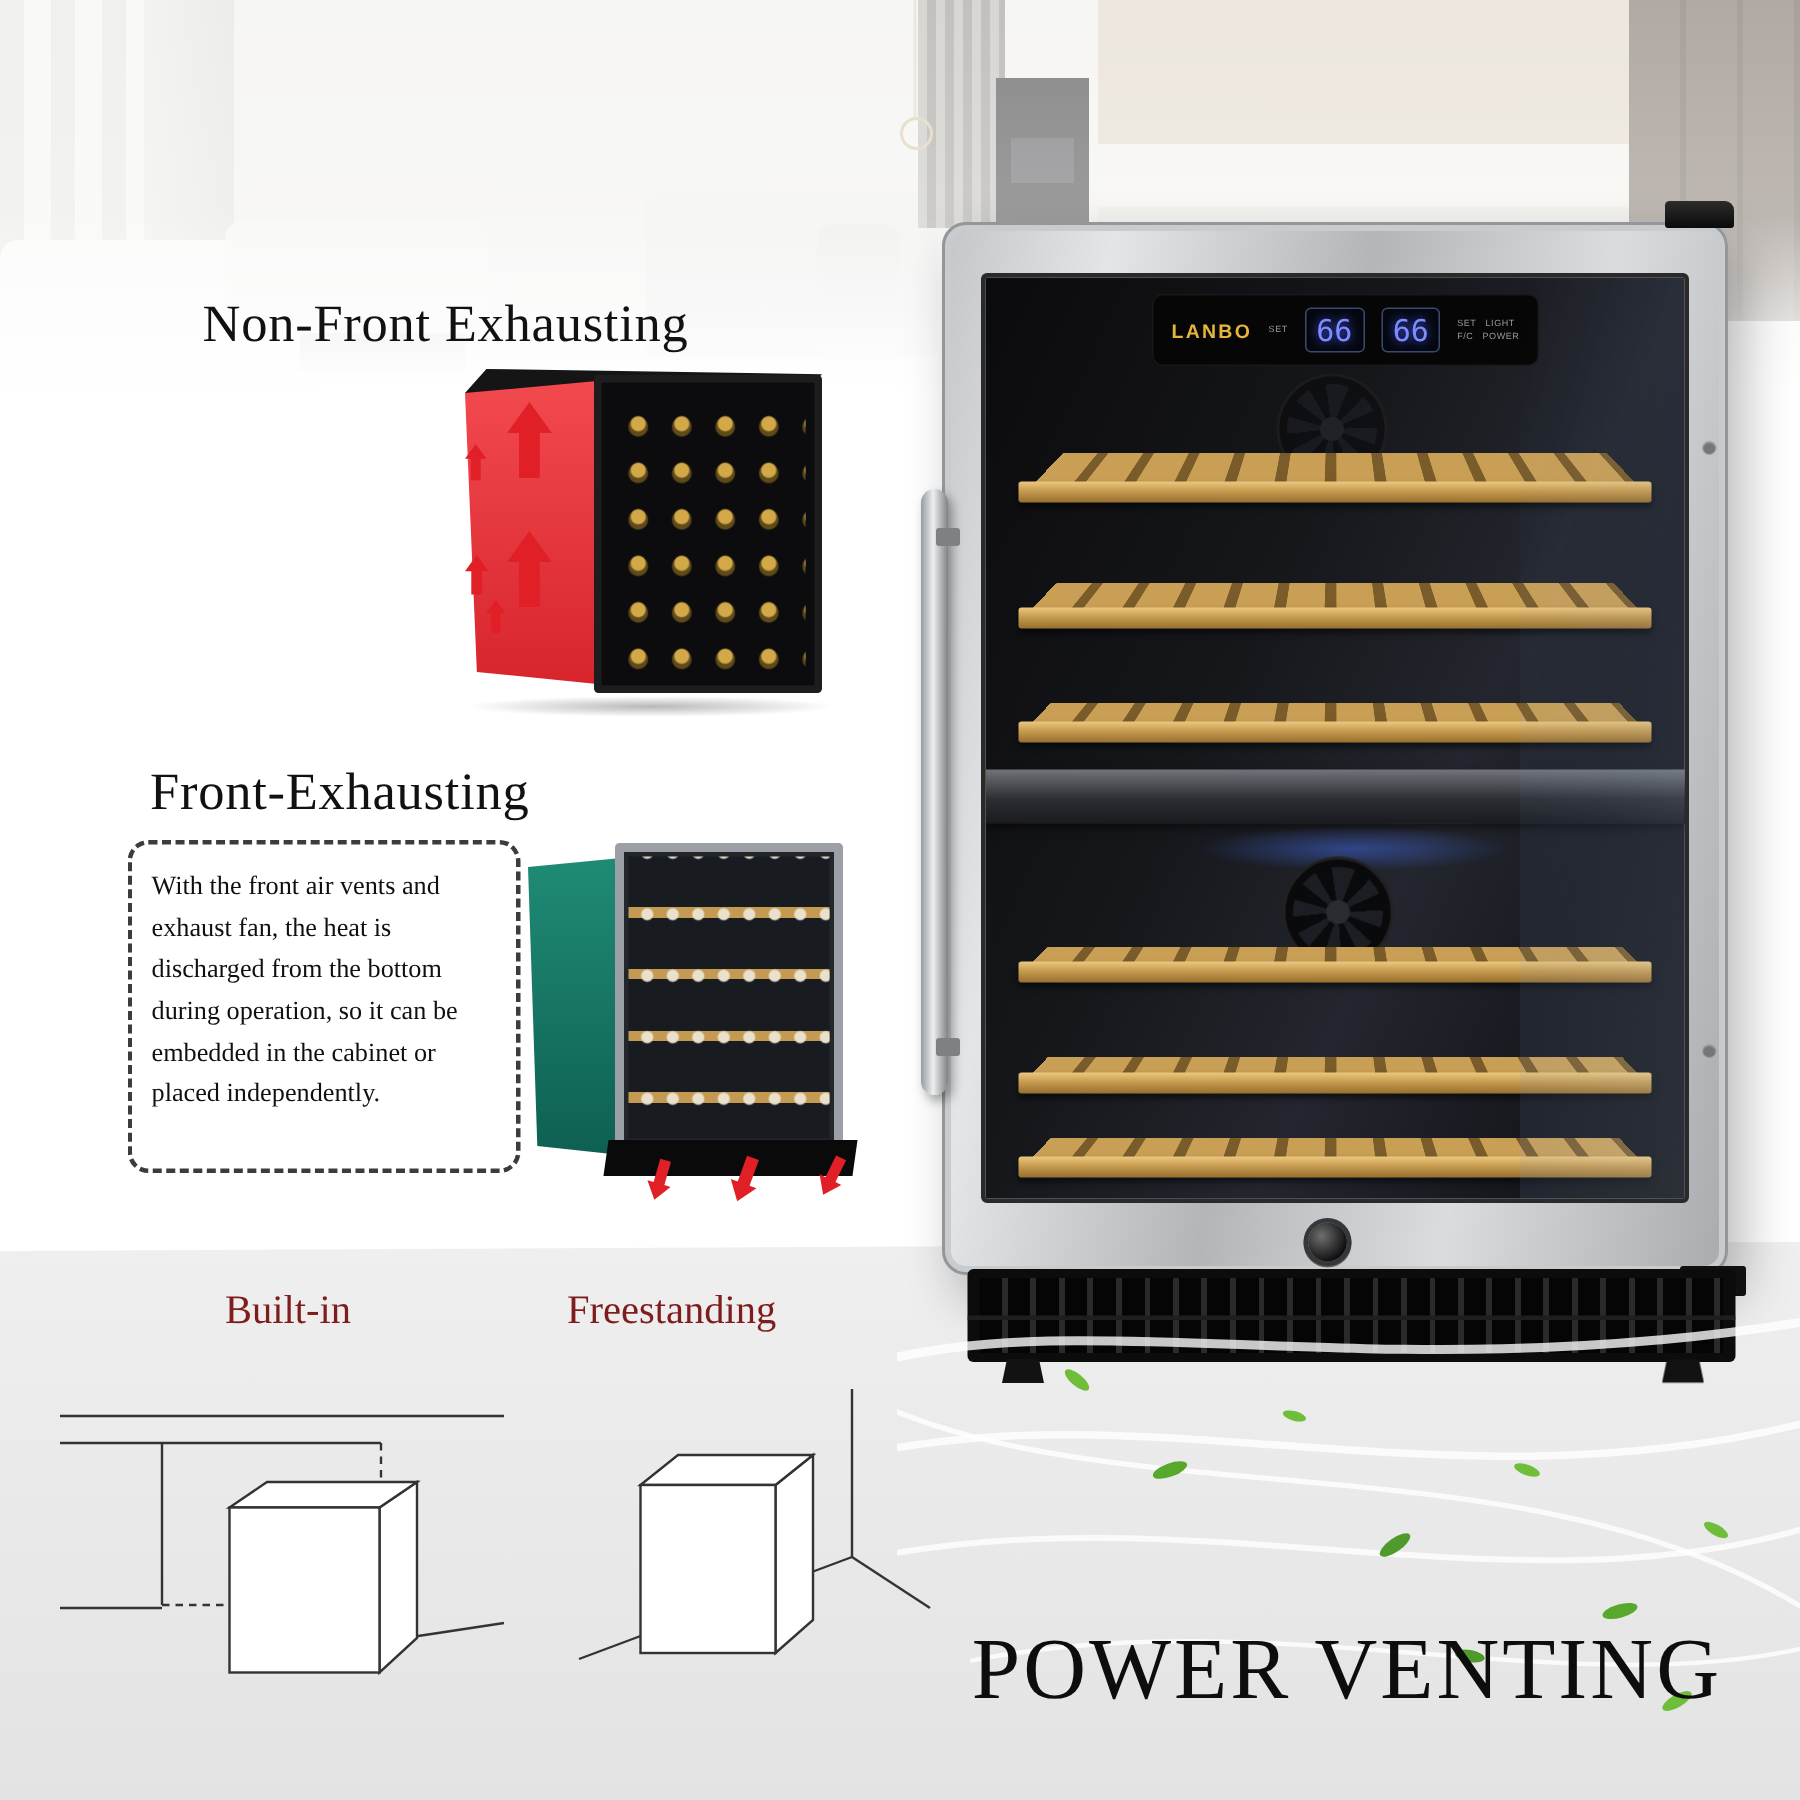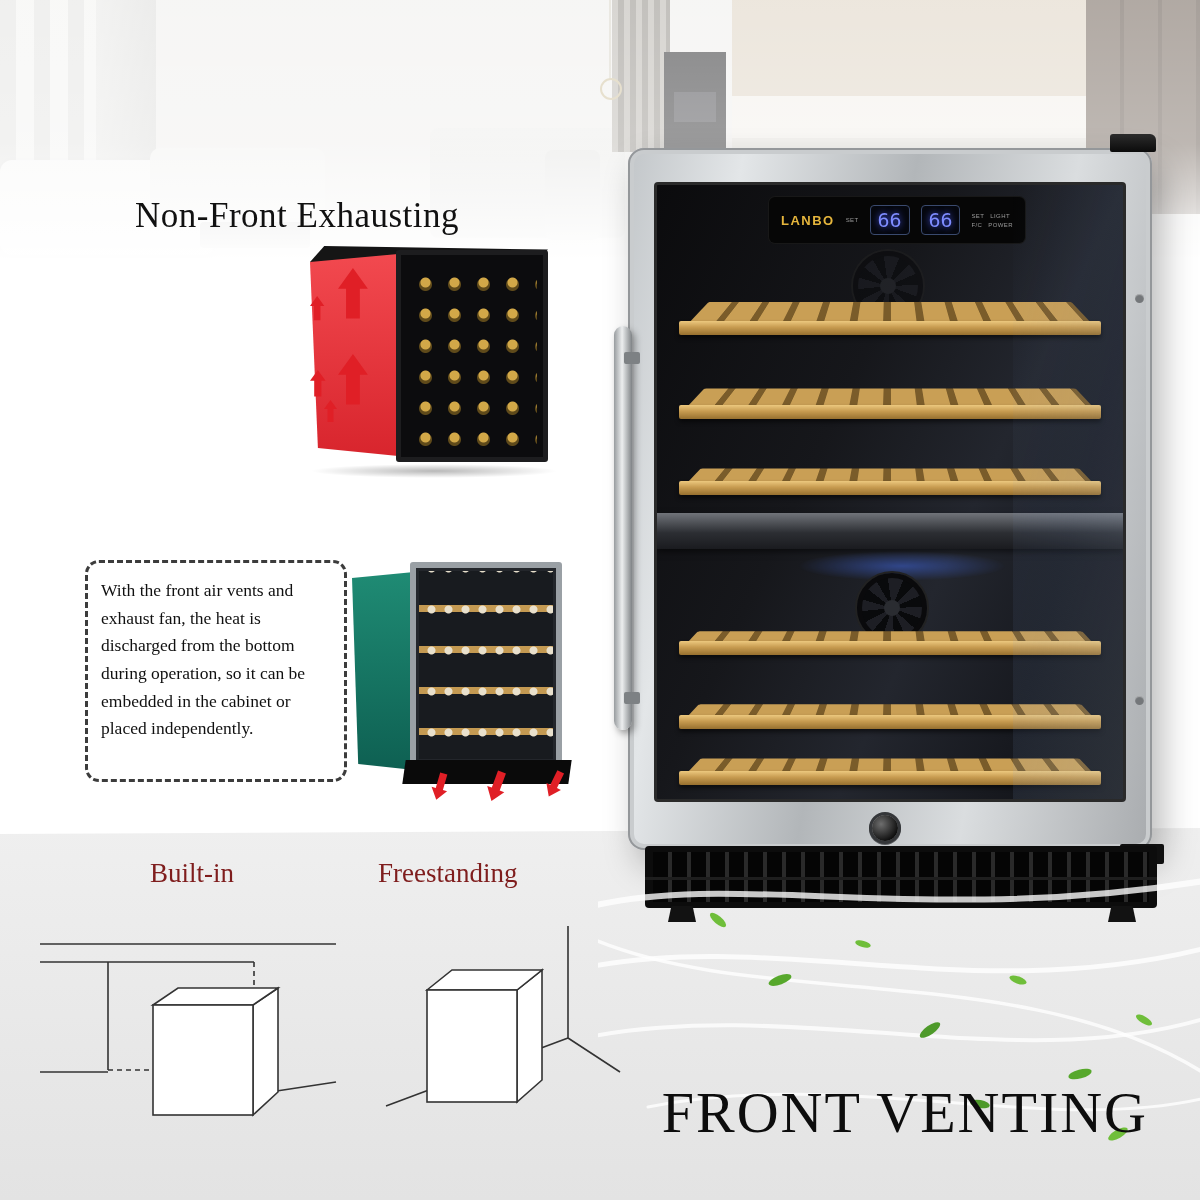--- a/index.html
+++ b/index.html
@@ -244,20 +244,21 @@
       <g fill="#e01f26">
         <path d="M13 0 L26 18 L19 18 L19 44 L7 44 L7 18 L0 18 Z" transform="translate(34,2) scale(1.15)"></path>
         <path d="M13 0 L26 18 L19 18 L19 44 L7 44 L7 18 L0 18 Z" transform="translate(6,30) scale(0.55)"></path>
         <path d="M13 0 L26 18 L19 18 L19 44 L7 44 L7 18 L0 18 Z" transform="translate(34,88) scale(1.15)"></path>
         <path d="M13 0 L26 18 L19 18 L19 44 L7 44 L7 18 L0 18 Z" transform="translate(6,104) scale(0.6)"></path>
         <path d="M13 0 L26 18 L19 18 L19 44 L7 44 L7 18 L0 18 Z" transform="translate(20,134) scale(0.5)"></path>
       </g>
     </svg>
   </div>
 
+  <div class="h-title" style="left:100px;top:508px;">Front-Exhausting</div>
   <div class="dash-box" style="left:85px;top:560px;width:262px;height:222px;">With the front air vents and exhaust fan, the heat is discharged from the bottom during operation, so it can be embedded in the cabinet or placed independently.</div>
 
   <div class="unit-teal">
     <div class="teal-side"></div>
     <div class="teal-front">
       <div class="teal-glass"></div>
     </div>
     <div class="teal-base"></div>
     <svg style="position:absolute;left:52px;bottom:-18px;width:176px;height:48px;" viewBox="0 0 176 48">
       <g fill="#e01f26">
@@ -290,15 +291,15 @@
     <g stroke="#333" stroke-width="1.6" fill="none">
       <line x1="196" y1="6" x2="196" y2="118"></line>
       <line x1="196" y1="118" x2="14" y2="186"></line>
       <line x1="196" y1="118" x2="248" y2="152"></line>
       <polygon points="145,70 170,50 170,160 145,182" fill="#fff"></polygon>
       <polygon points="55,70 80,50 170,50 145,70" fill="#fff"></polygon>
       <rect x="55" y="70" width="90" height="112" fill="#fff"></rect>
     </g>
   </svg>
 
-  <div class="footer-title">FRONT VENTING</div>
+  <div class="footer-title">POWER VENTING</div>
 
 </div>
 
 </body></html>

